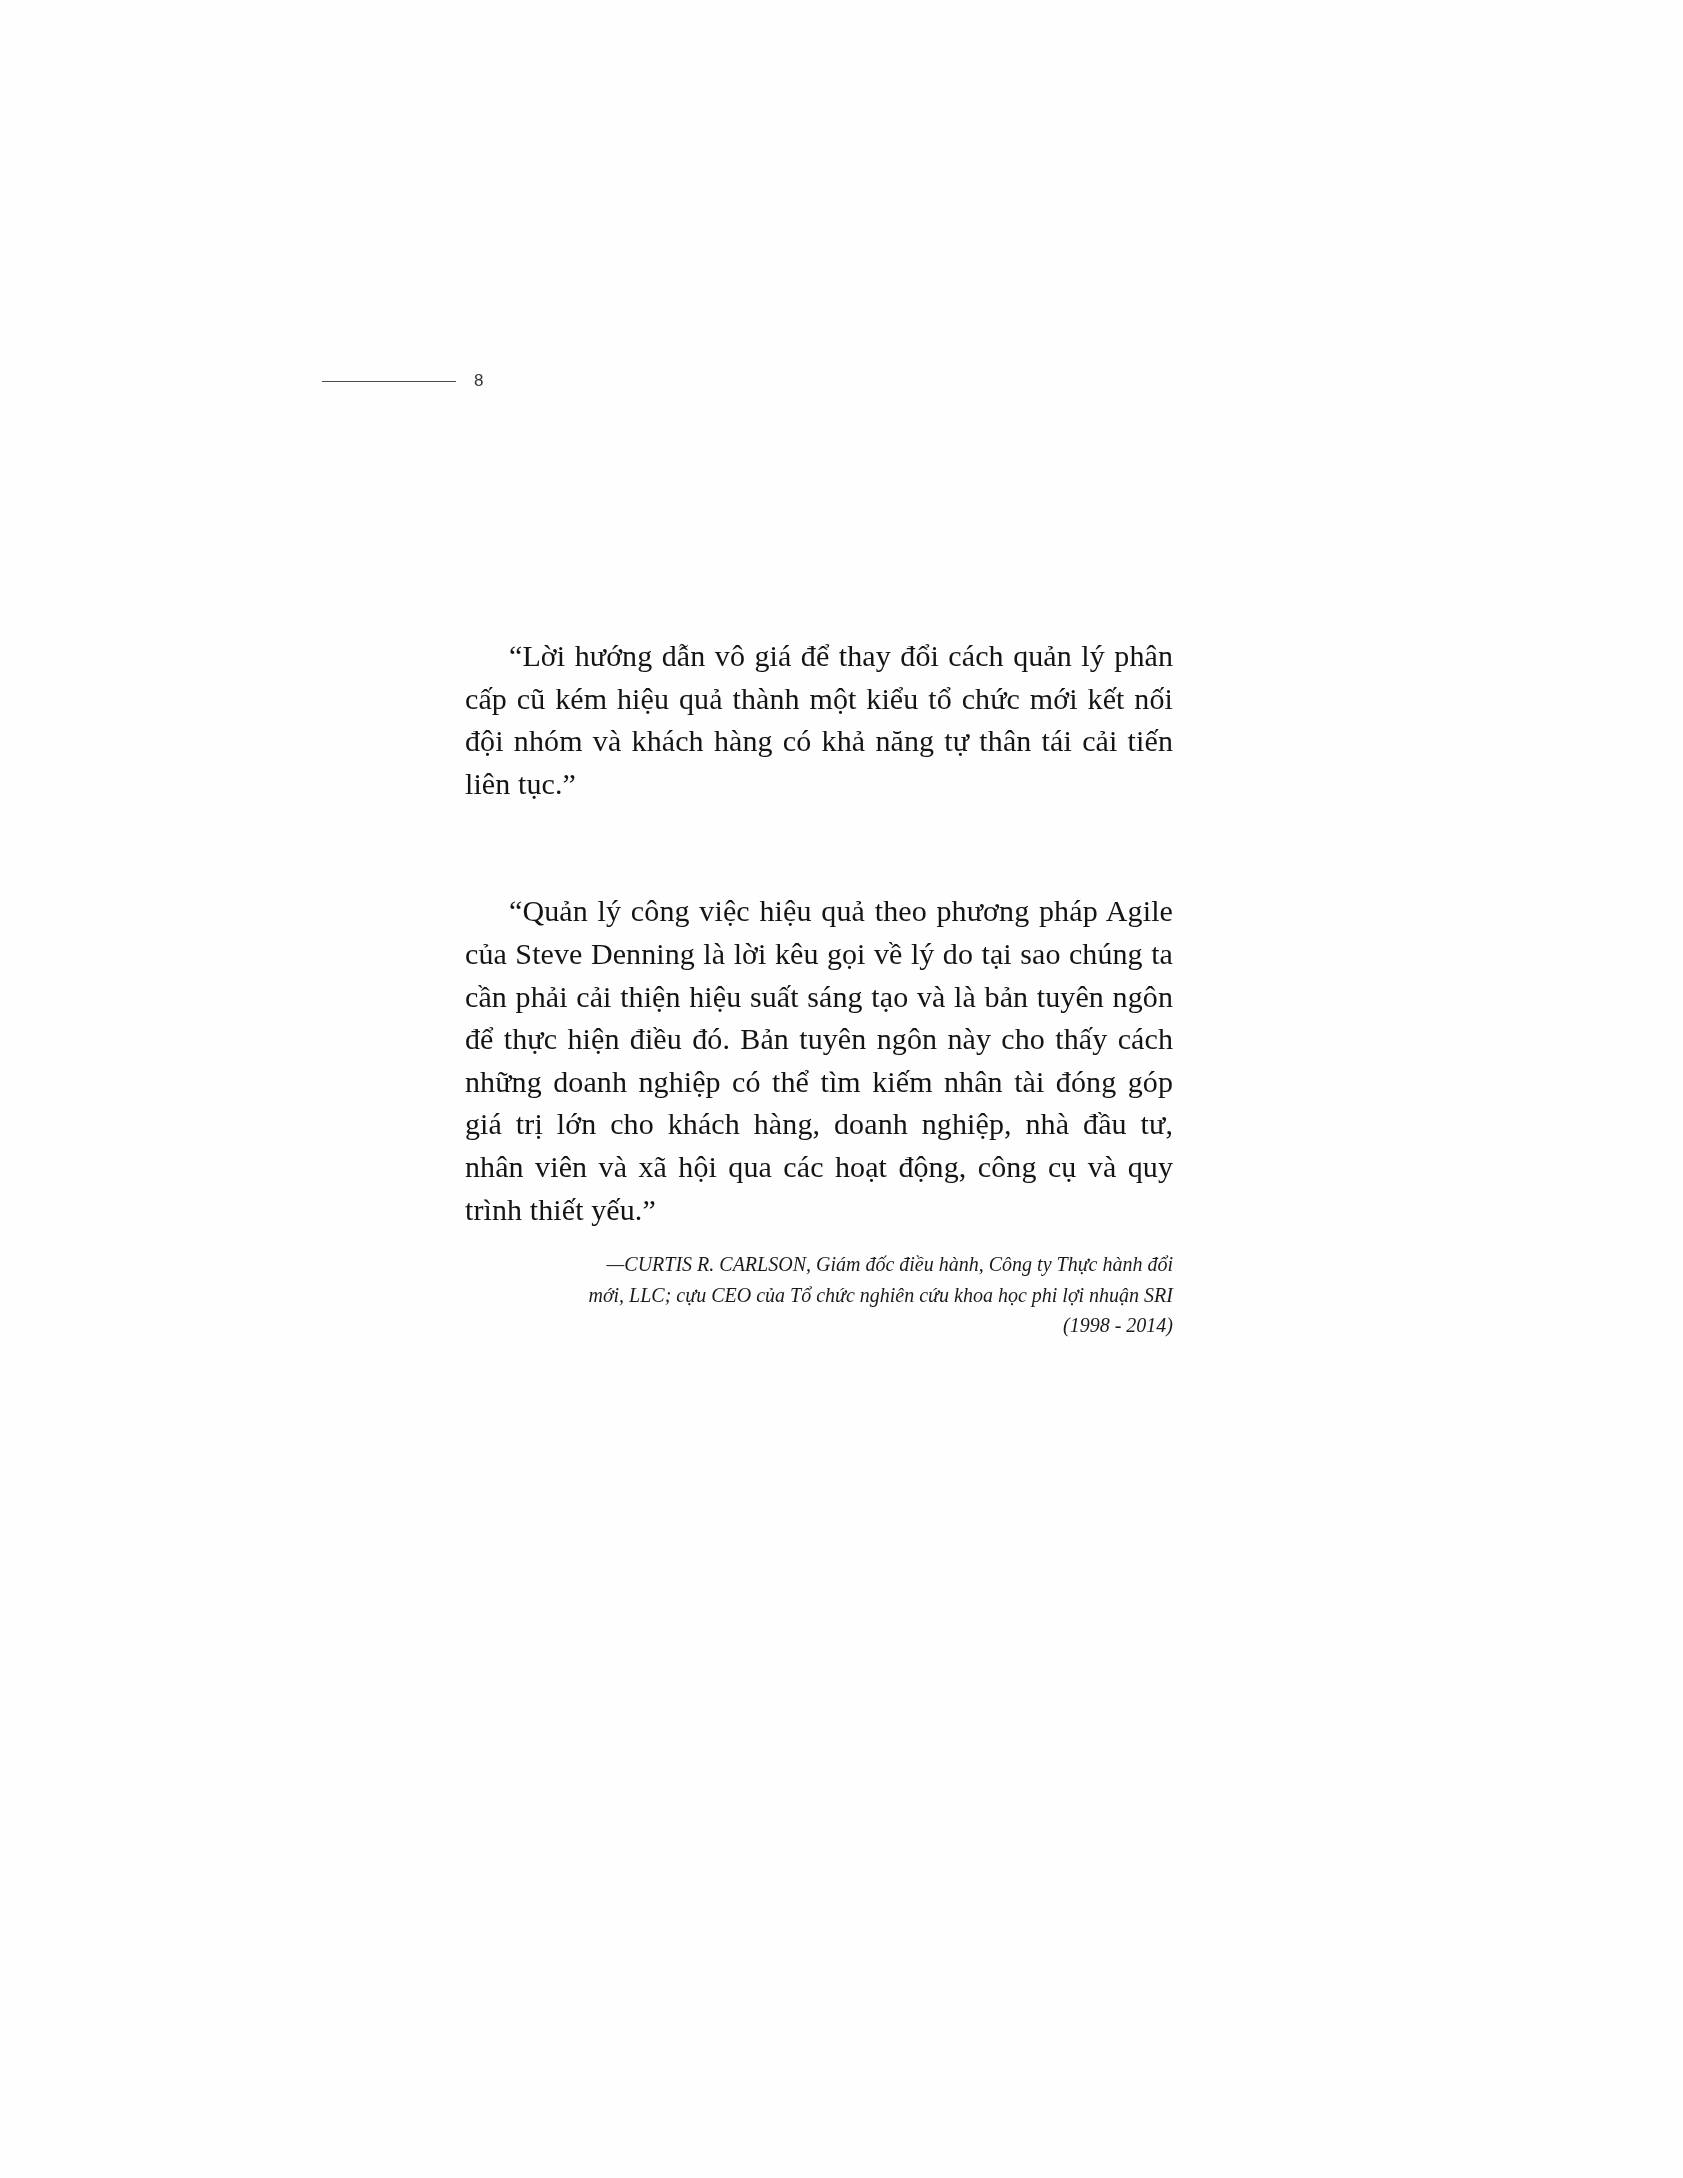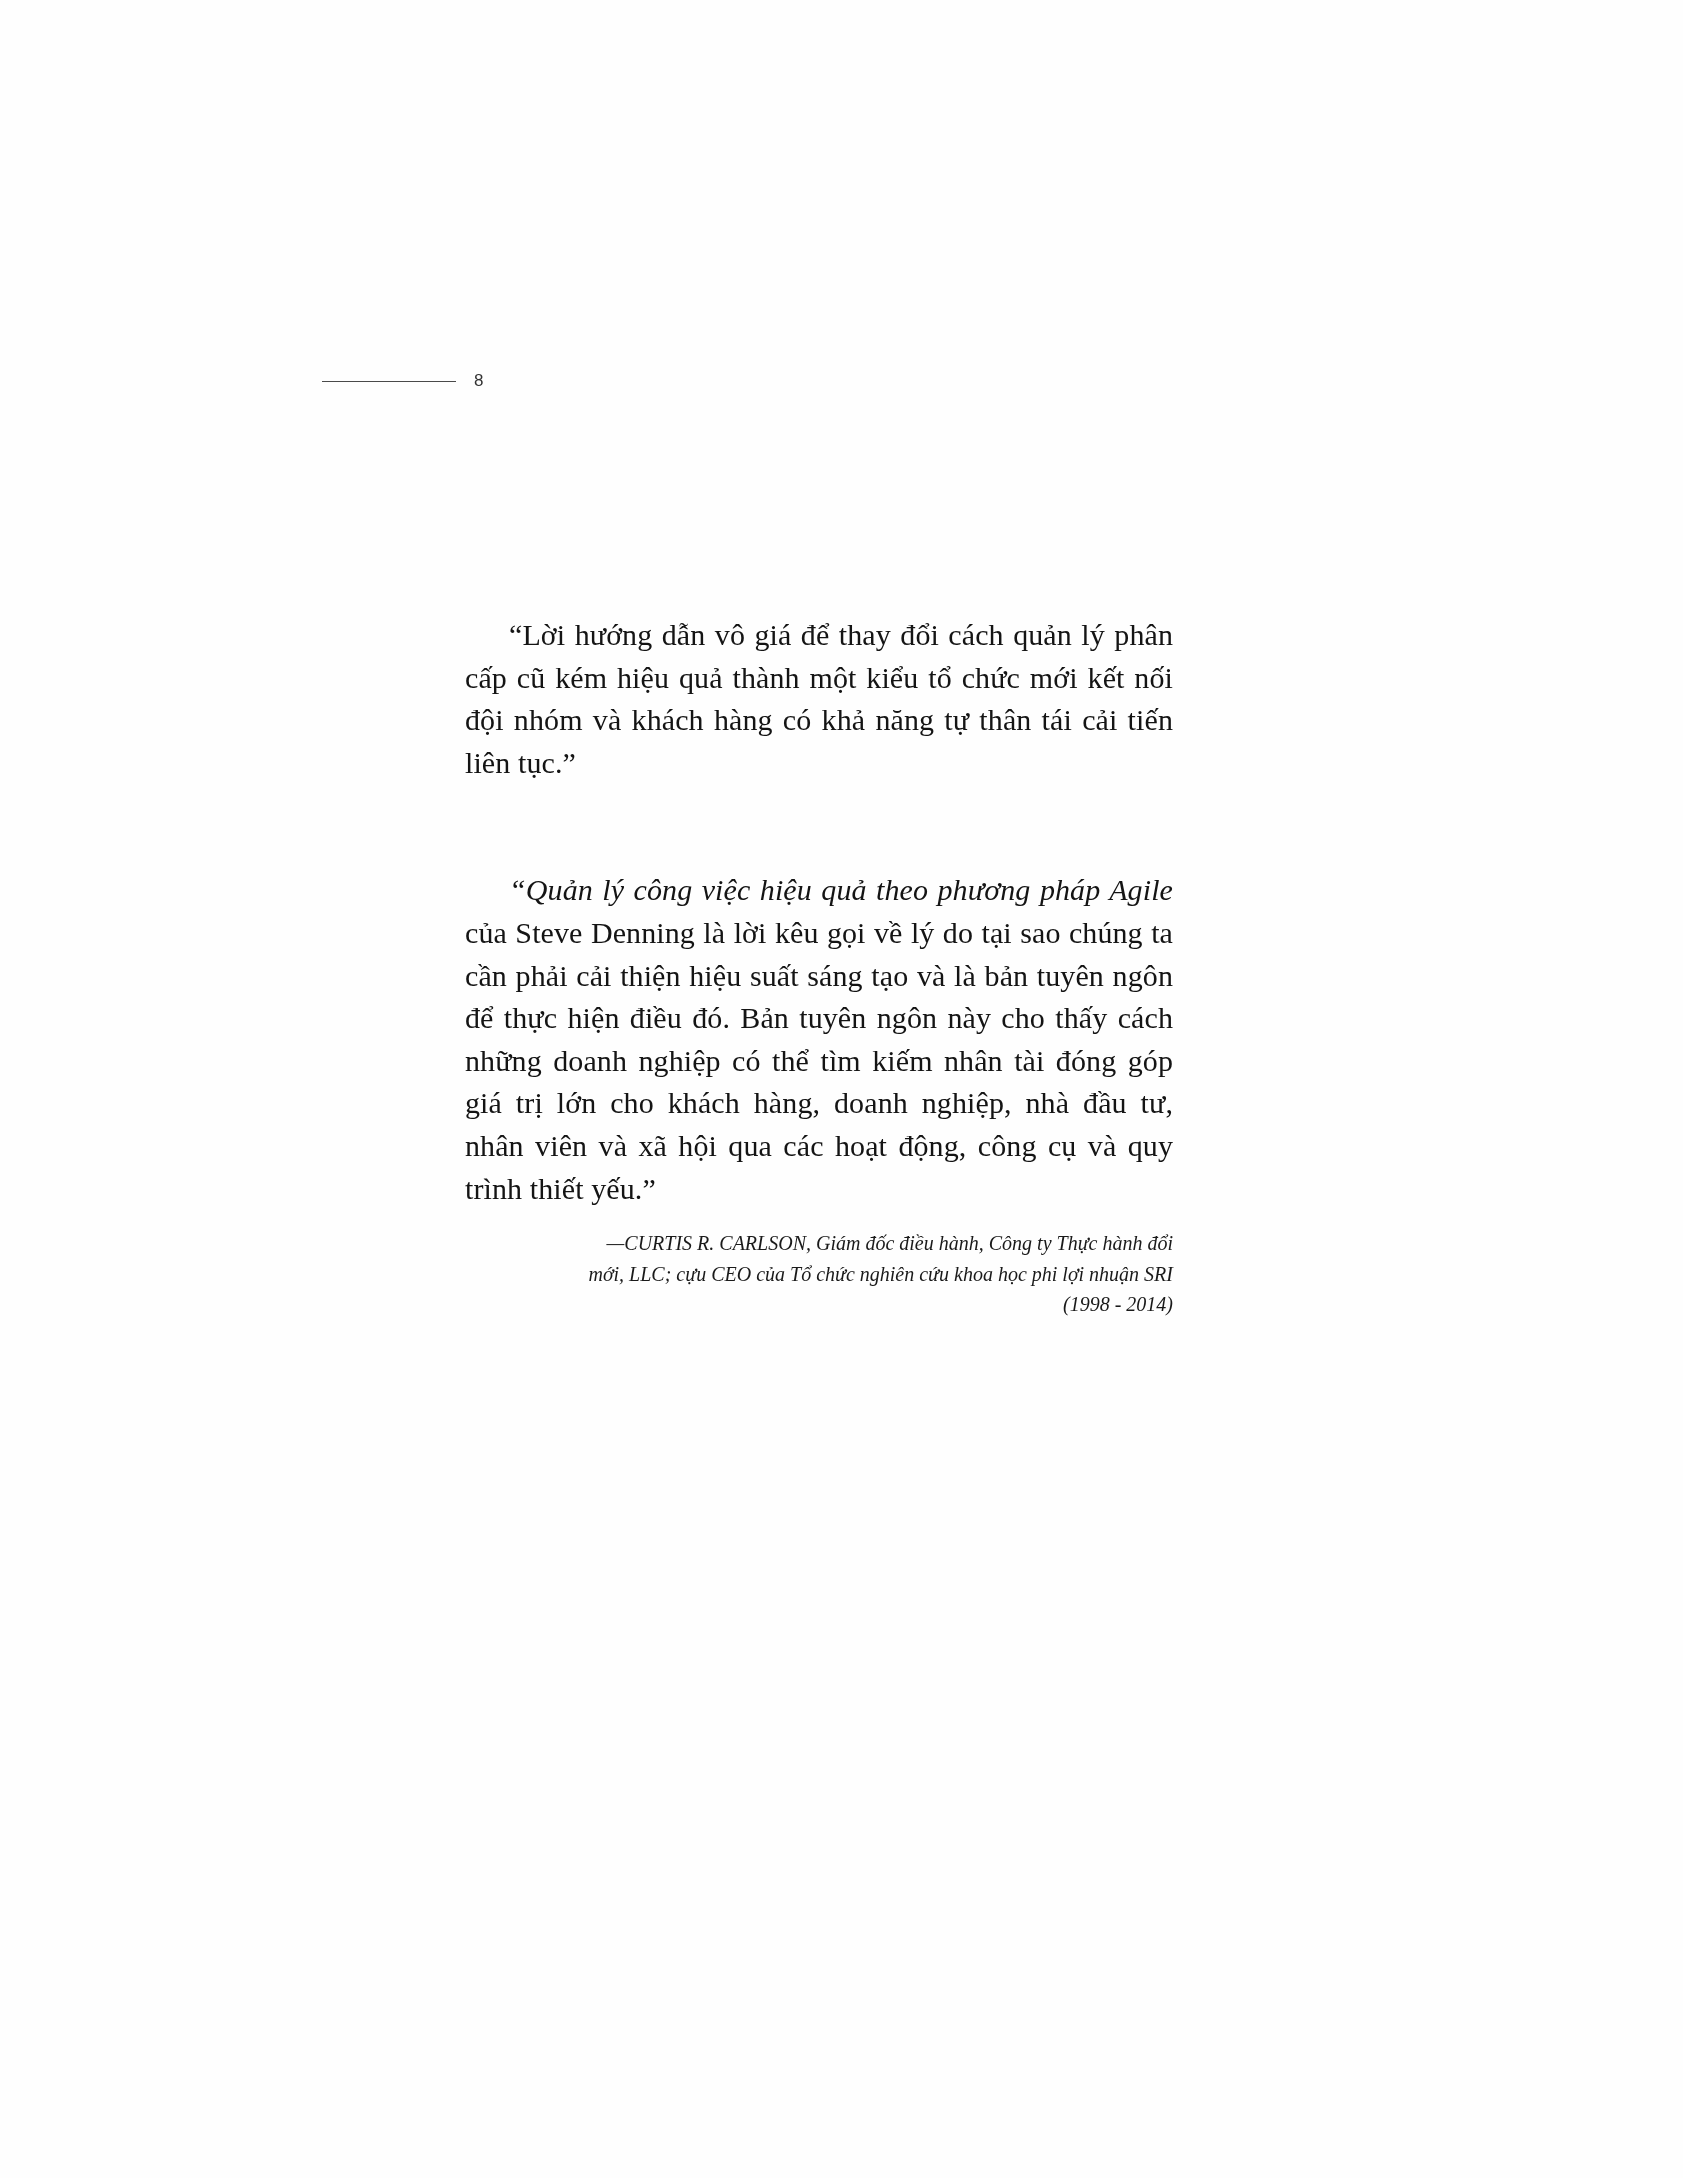--- a/index.html
+++ b/index.html
@@ -71,21 +71,21 @@
     font-size: 14.4px;
     letter-spacing: 1.1px;
     color: #2b2b2b;
     white-space: nowrap;
     line-height: 22px;
   }
 
   
   .content {
     position: absolute;
-    top: 614px;
+    top: 635px;
     left: 465px;
     width: 708px;
   }
 
   .quote-block {
     margin-bottom: 85px;
   }
 
   .quote-text {
     font-size: 30px;
@@ -93,21 +93,20 @@
     text-align: justify;
     text-indent: 44px;
     color: #141414;
     margin: 0 0 18px 0;
     letter-spacing: 0.1px;
   }
   .quote-text .roman {
     font-style: normal;
   }
   .quote-text .ital {
-    font-style: italic;
   }
 
   .attribution {
     font-size: 20px;
     line-height: 1.52;
     text-align: right;
     color: #1a1a1a;
     margin: 0;
     padding-left: 119px;
   }

